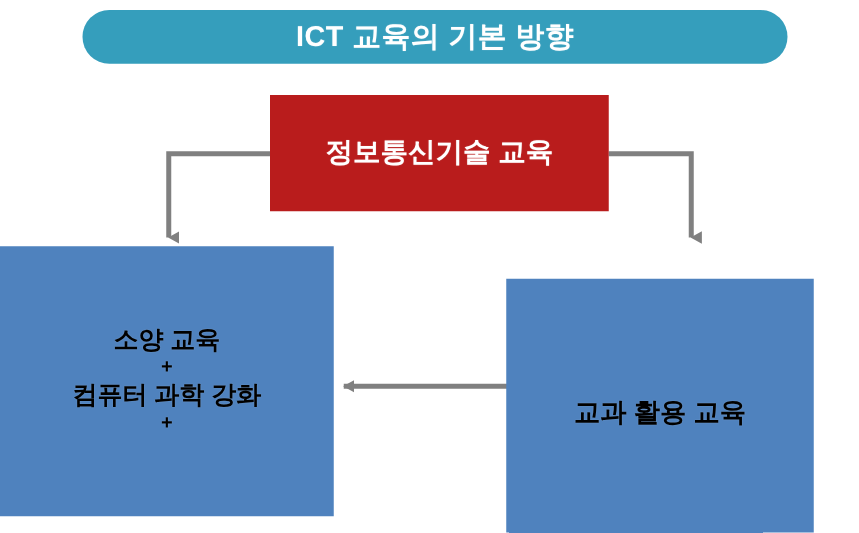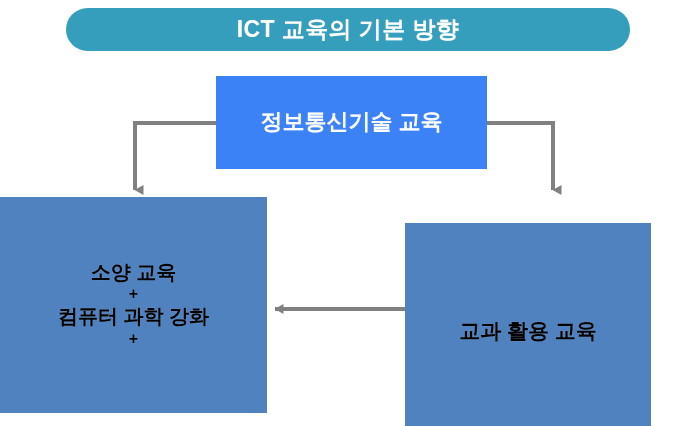--- a/index.html
+++ b/index.html
@@ -48,21 +48,21 @@
     text-shadow: 0 0 1px rgba(255,255,255,0.35);
   }
 
   
   .node-top {
     position: absolute;
     left: 216px;
     top: 76px;
     width: 271px;
     height: 93px;
-    background: #3b82f6;
+    background: #b91c1c;
     display: flex;
     align-items: center;
     justify-content: center;
     box-sizing: border-box;
     z-index: 3;
   }
   .node-top-text {
     color: #ffffff;
     font-size: 22px;
     font-weight: bold;

